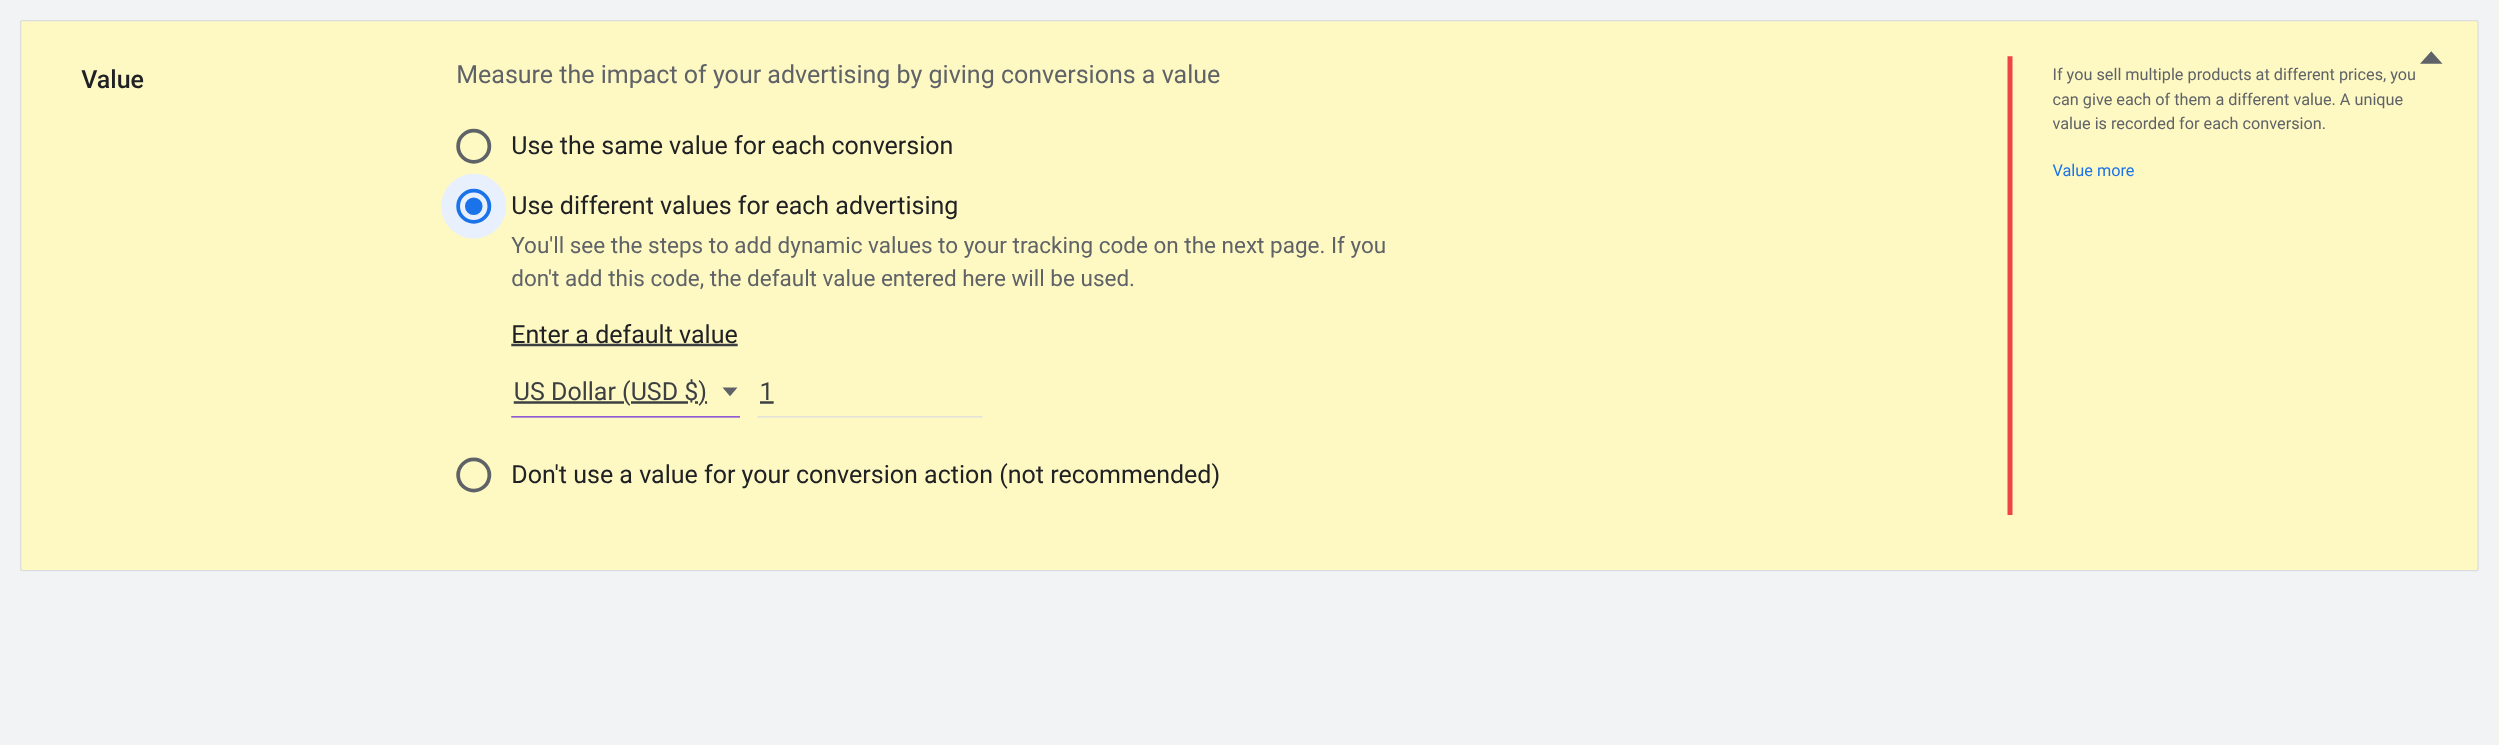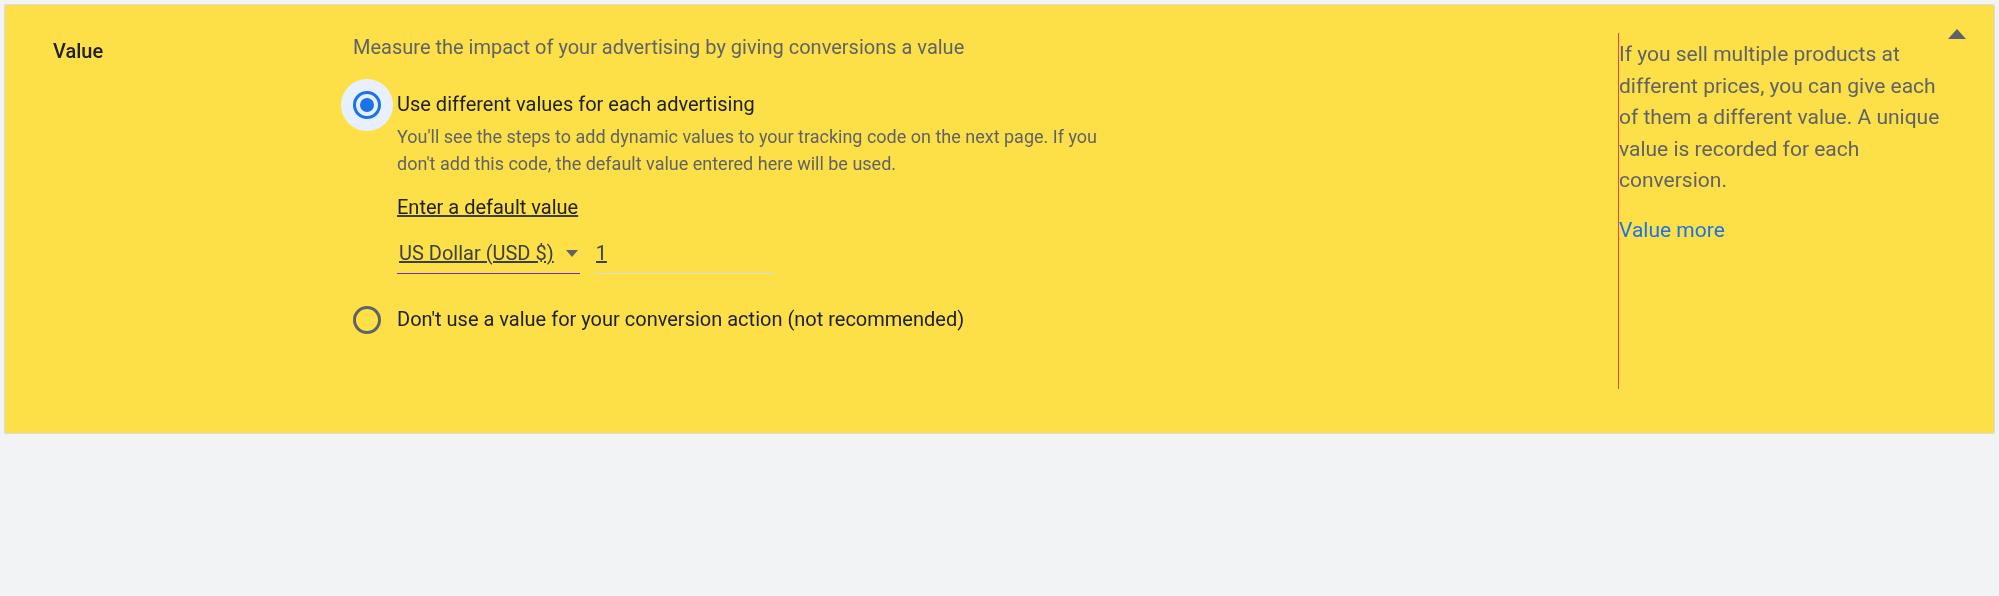--- a/index.html
+++ b/index.html
@@ -5,22 +5,22 @@
   * { box-sizing: border-box; }
   body {
     margin: 0;
     padding: 0;
     font-family: Roboto, 'Helvetica Neue', Arial, sans-serif;
     background: #f1f3f4;
     font-size: 14px;
     color: #3c4043;
   }
   .card {
-    background: #fde047;
-    margin: 4px;
+    background: #fef9c3;
+    margin: 16px;
     border: 1px solid #dadce0;
     border-radius: 2px;
     padding: 28px 36px 44px 48px;
     display: flex;
     position: relative;
     min-height: 430px;
   }
   .section-label {
     width: 300px;
     flex-shrink: 0;
@@ -137,23 +137,24 @@
     color: #3c4043;
     padding: 4px 2px 8px 2px;
     width: 180px;
     outline: none;
     font-family: inherit;
     background: transparent;
   }
   .side-col {
     width: 340px;
     flex-shrink: 0;
-    border-left: 1px solid #ef4444;
+    border-left: 4px solid #ef4444;
+    padding-left: 32px;
     padding-top: 6px;
-    font-size: 21px;
+    font-size: 13px;
     color: #5f6368;
     line-height: 1.5;
   }
   .learn-more {
     color: #1a73e8;
     margin-top: 18px;
     display: inline-block;
     cursor: pointer;
   }
   .collapse-btn {
@@ -174,20 +175,26 @@
 </head>
 <body>
 
 <div class="card">
 
   <div class="section-label">Value</div>
 
   <div class="main-col">
     <div class="subtitle">Measure the impact of your advertising by giving conversions a value</div>
 
+    <div class="radio-row">
+      <div class="radio"></div>
+      <div>
+        <div class="radio-label">Use the same value for each conversion</div>
+      </div>
+    </div>
 
     <div class="radio-row">
       <div class="radio-halo">
         <div class="radio selected"></div>
       </div>
       <div>
         <div class="radio-label">Use different values for each advertising</div>
         <div class="radio-desc">You'll see the steps to add dynamic values to your tracking code on the next page. If you don't add this code, the default value entered here will be used.</div>
       </div>
     </div>

